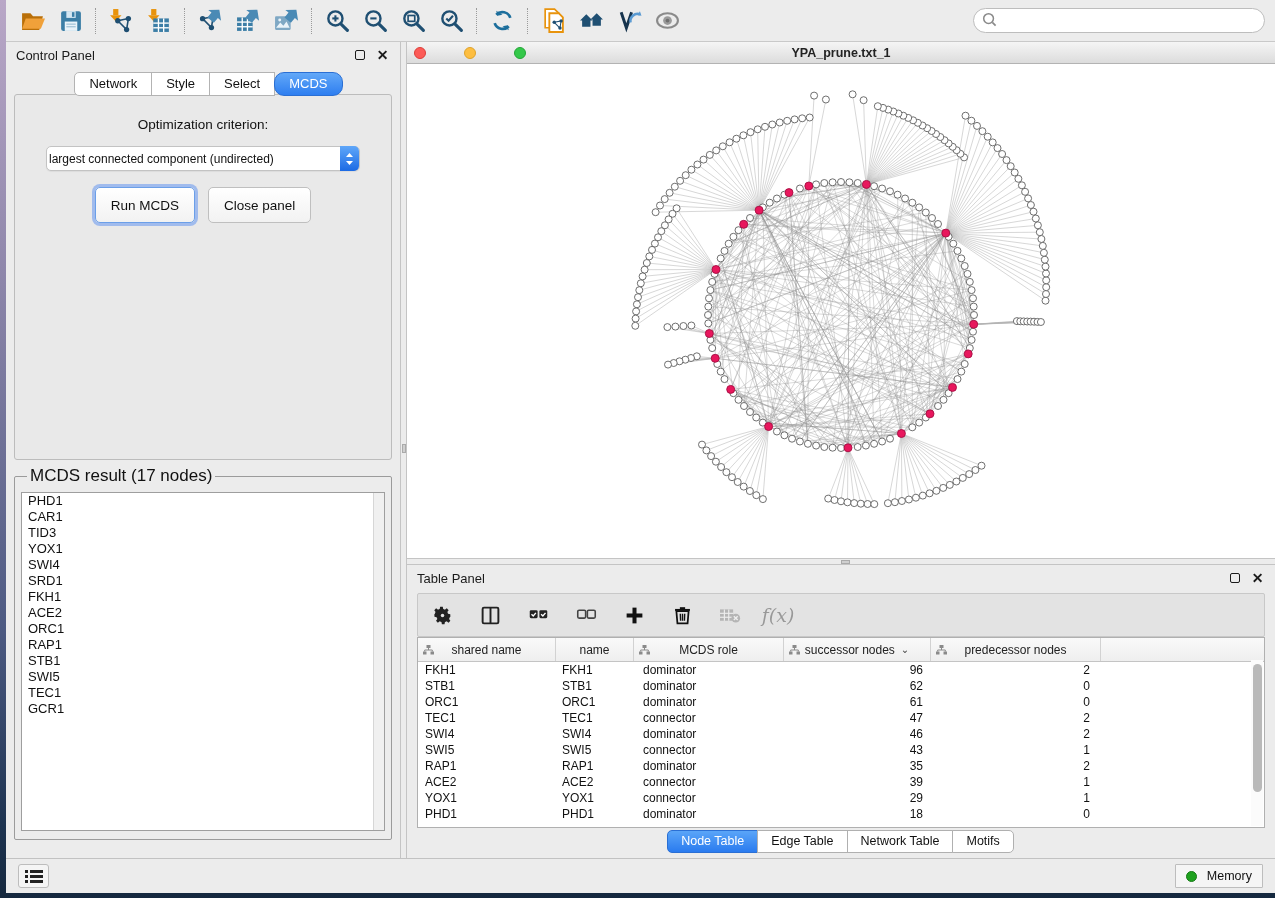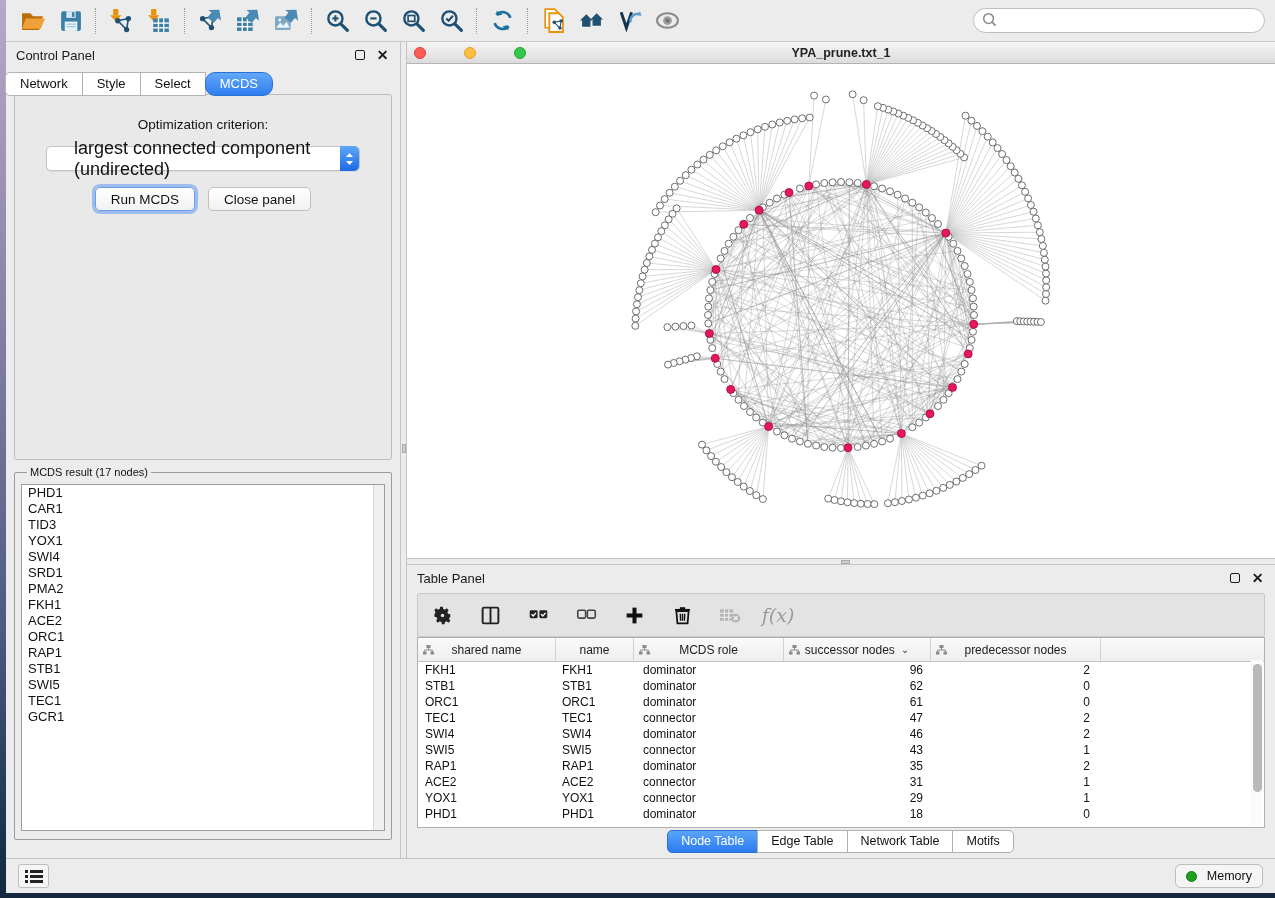--- a/index.html
+++ b/index.html
@@ -23,35 +23,35 @@
   
   #main { flex:1; display:flex; min-height:0; }
 
   
   #control { width:394px; flex:none; position:relative; background:#ececec; }
   .panelhead { height:26px; display:flex; align-items:center; padding:0 10px; font-size:13px; color:#1a1a1a; }
   .panelhead .sp { flex:1; }
   .winbtn { width:15px; height:15px; margin-left:8px; display:flex; align-items:center; justify-content:center; color:#1a1a1a; }
   .floatglyph { width:10px; height:10px; border:1.6px solid #1a1a1a; border-radius:2px; }
   .closeglyph { font-size:14px; font-weight:bold; line-height:1; }
-  #tabbar { position:absolute; left:0; top:30px; width:100%; display:flex; z-index:2; }
+  #tabbar { position:absolute; left:6px; top:30px; width:100%; display:flex; justify-content:center; z-index:2; }
   .ctab { padding:3px 14px 4px; font-size:13px; background:#fff; border:1px solid #b3b3b3; margin-left:-1px; color:#111; }
   .ctab:first-child { border-radius:5px 0 0 5px; }
   .ctab:last-child { border-radius:0 5px 5px 0; }
   .ctab.active { background:linear-gradient(180deg,#62a8f8 0%,#2e7ef0 100%); color:#fff; border-color:#2a6fd4;border-radius:10px; }
   #mcdsbox { position:absolute; left:8px; right:8px; top:52px; height:366px; background:#e9e9e9; border:1px solid #bcbcbc; border-radius:3px; }
   #optlabel { text-align:center; margin-top:22px; font-size:13.5px; color:#111; }
-  #optselect { display:flex; align-items:center; margin:14px auto 0; width:314px; height:25px; background:#fff; border:1px solid #c3c3c3; border-radius:5px; font-size:18px; color:#111; padding-left:27px; position:relative; box-shadow:0 1px 1px rgba(0,0,0,.06); }
+  #optselect { display:flex; align-items:center; margin:14px auto 0; width:314px; height:25px; background:#fff; border:1px solid #c3c3c3; border-radius:5px; font-size:12px; color:#111; padding-left:2px; position:relative; box-shadow:0 1px 1px rgba(0,0,0,.06); }
   #optstepper { position:absolute; right:0; top:-1px; bottom:-1px; width:19px; border-radius:0 5px 5px 0; background:linear-gradient(180deg,#5fa7f9 0%,#1c6ae4 100%); display:flex; flex-direction:column; align-items:center; justify-content:center; color:#fff; }
   #optstepper svg{ width:9px; height:14px; }
   #btnrow { display:flex; justify-content:center; gap:13px; margin-top:16px; }
-  .macbtn { height:24px; padding:0 15px; font-size:13.5px; color:#111; background:linear-gradient(180deg,#ffffff,#f2f2f2); border:1px solid #bfbfbf; border-radius:5px; }
+  .macbtn { height:36px; padding:0 15px; font-size:13.5px; color:#111; background:linear-gradient(180deg,#ffffff,#f2f2f2); border:1px solid #bfbfbf; border-radius:5px; }
   .macbtn.focus { border-color:#6b9fe8; box-shadow:0 0 0 3px rgba(100,150,240,.55); }
   #resultfs { position:absolute; left:8px; width:378px; top:424px; height:374px; border:1px solid #9b9b9b; border-radius:2px; background:#ececec; padding:6px 6px 8px; }
-  #resultfs legend { font-size:11px; padding:0 3px; margin-left:6px; color:#111; }
+  #resultfs legend { font-size:17px; padding:0 3px; margin-left:6px; color:#111; }
   #resultlist { position:relative; width:100%; height:100%; background:#fff; border:1px solid #9e9e9e; overflow:hidden; font-size:13px; color:#111; }
   #resultlist .item { height:16px; line-height:16px; padding-left:6px; }
   #resulttrack { position:absolute; top:0; right:0; bottom:0; width:11px; background:#f0f0f0; border-left:1px solid #d6d6d6; }
 
   
   #vsplit { width:7px; flex:none; background:#ececec; border-left:1px solid #c4c4c4; border-right:1px solid #c4c4c4; position:relative; }
   #vsplit .grip { position:absolute; top:402px; left:1px; width:4px; height:9px; background:#cfcfcf; border:1px solid #aaa; }
   #hsplit { height:7px; flex:none; background:#ececec; border-top:1px solid #c4c4c4; border-bottom:1px solid #c4c4c4; position:relative; }
   #hsplit .grip { position:absolute; left:50%; top:1px; width:9px; height:4px; background:#cfcfcf; border:1px solid #aaa; }
 
@@ -89,21 +89,21 @@
   #vthumb { position:absolute; top:4px; left:1.5px; width:9px; height:128px; background:#b9b9b9; border-radius:5px; }
   #bottomtabs { position:absolute; left:0; right:0; bottom:5px; display:flex; justify-content:center; }
   .btab { padding:3px 13px 4px; font-size:12.5px; background:#fff; border:1px solid #b0b0b0; margin-left:-1px; color:#111; }
   .btab:first-child { border-radius:5px 0 0 5px; }
   .btab:last-child { border-radius:0 5px 5px 0; }
   .btab.active { background:linear-gradient(180deg,#5aa5f8 0%,#2a7bef 100%); color:#fff; border-color:#2a6fd4; }
 
   
   #statusbar { height:35px; flex:none; background:#ececec; border-top:1px solid #c2c2c2; display:flex; align-items:center; padding:0 12px; }
   #menubtn { width:31px; height:24px; background:#f5f5f5; border:1px solid #bdbdbd; border-radius:3px; display:flex; align-items:center; justify-content:center; }
-  #membtn { margin-left:auto; height:24px; background:#f5f5f5; border:1px solid #bdbdbd; border-radius:6px; display:flex; align-items:center; gap:10px; padding:0 10px; font-size:12.5px; color:#111; }
+  #membtn { margin-left:auto; height:24px; background:#f5f5f5; border:1px solid #bdbdbd; border-radius:1px; display:flex; align-items:center; gap:10px; padding:0 10px; font-size:12.5px; color:#111; }
   #memdot { width:11px; height:11px; border-radius:50%; background:#1ea11e; border:1px solid #157a15; }
 </style>
 </head>
 <body>
 
 <div id="app">
 
   <div id="toolbar">
       <span class="tgroup">
         <span class="tbtn">
@@ -327,21 +327,20 @@
       <fieldset id="resultfs">
         <legend>MCDS result (17 nodes)</legend>
         <div id="resultlist">
 
         <div class="item">PHD1</div>
             <div class="item">CAR1</div>
             <div class="item">TID3</div>
             <div class="item">YOX1</div>
             <div class="item">SWI4</div>
             <div class="item">SRD1</div>
-            <div class="item">PMA2</div>
             <div class="item">FKH1</div>
             <div class="item">ACE2</div>
             <div class="item">ORC1</div>
             <div class="item">RAP1</div>
             <div class="item">STB1</div>
             <div class="item">SWI5</div>
             <div class="item">TEC1</div>
             <div class="item">GCR1</div>
             <div id="resulttrack"></div>
           </div>
@@ -1263,21 +1262,21 @@
                 <div class="c0">RAP1</div>
                 <div class="c1">RAP1</div>
                 <div class="c2">dominator</div>
                 <div class="c3">35</div>
                 <div class="c4">2</div>
               </div>
               <div class="trow">
                 <div class="c0">ACE2</div>
                 <div class="c1">ACE2</div>
                 <div class="c2">connector</div>
-                <div class="c3">31</div>
+                <div class="c3">39</div>
                 <div class="c4">1</div>
               </div>
               <div class="trow">
                 <div class="c0">YOX1</div>
                 <div class="c1">YOX1</div>
                 <div class="c2">connector</div>
                 <div class="c3">29</div>
                 <div class="c4">1</div>
               </div>
               <div class="trow">

